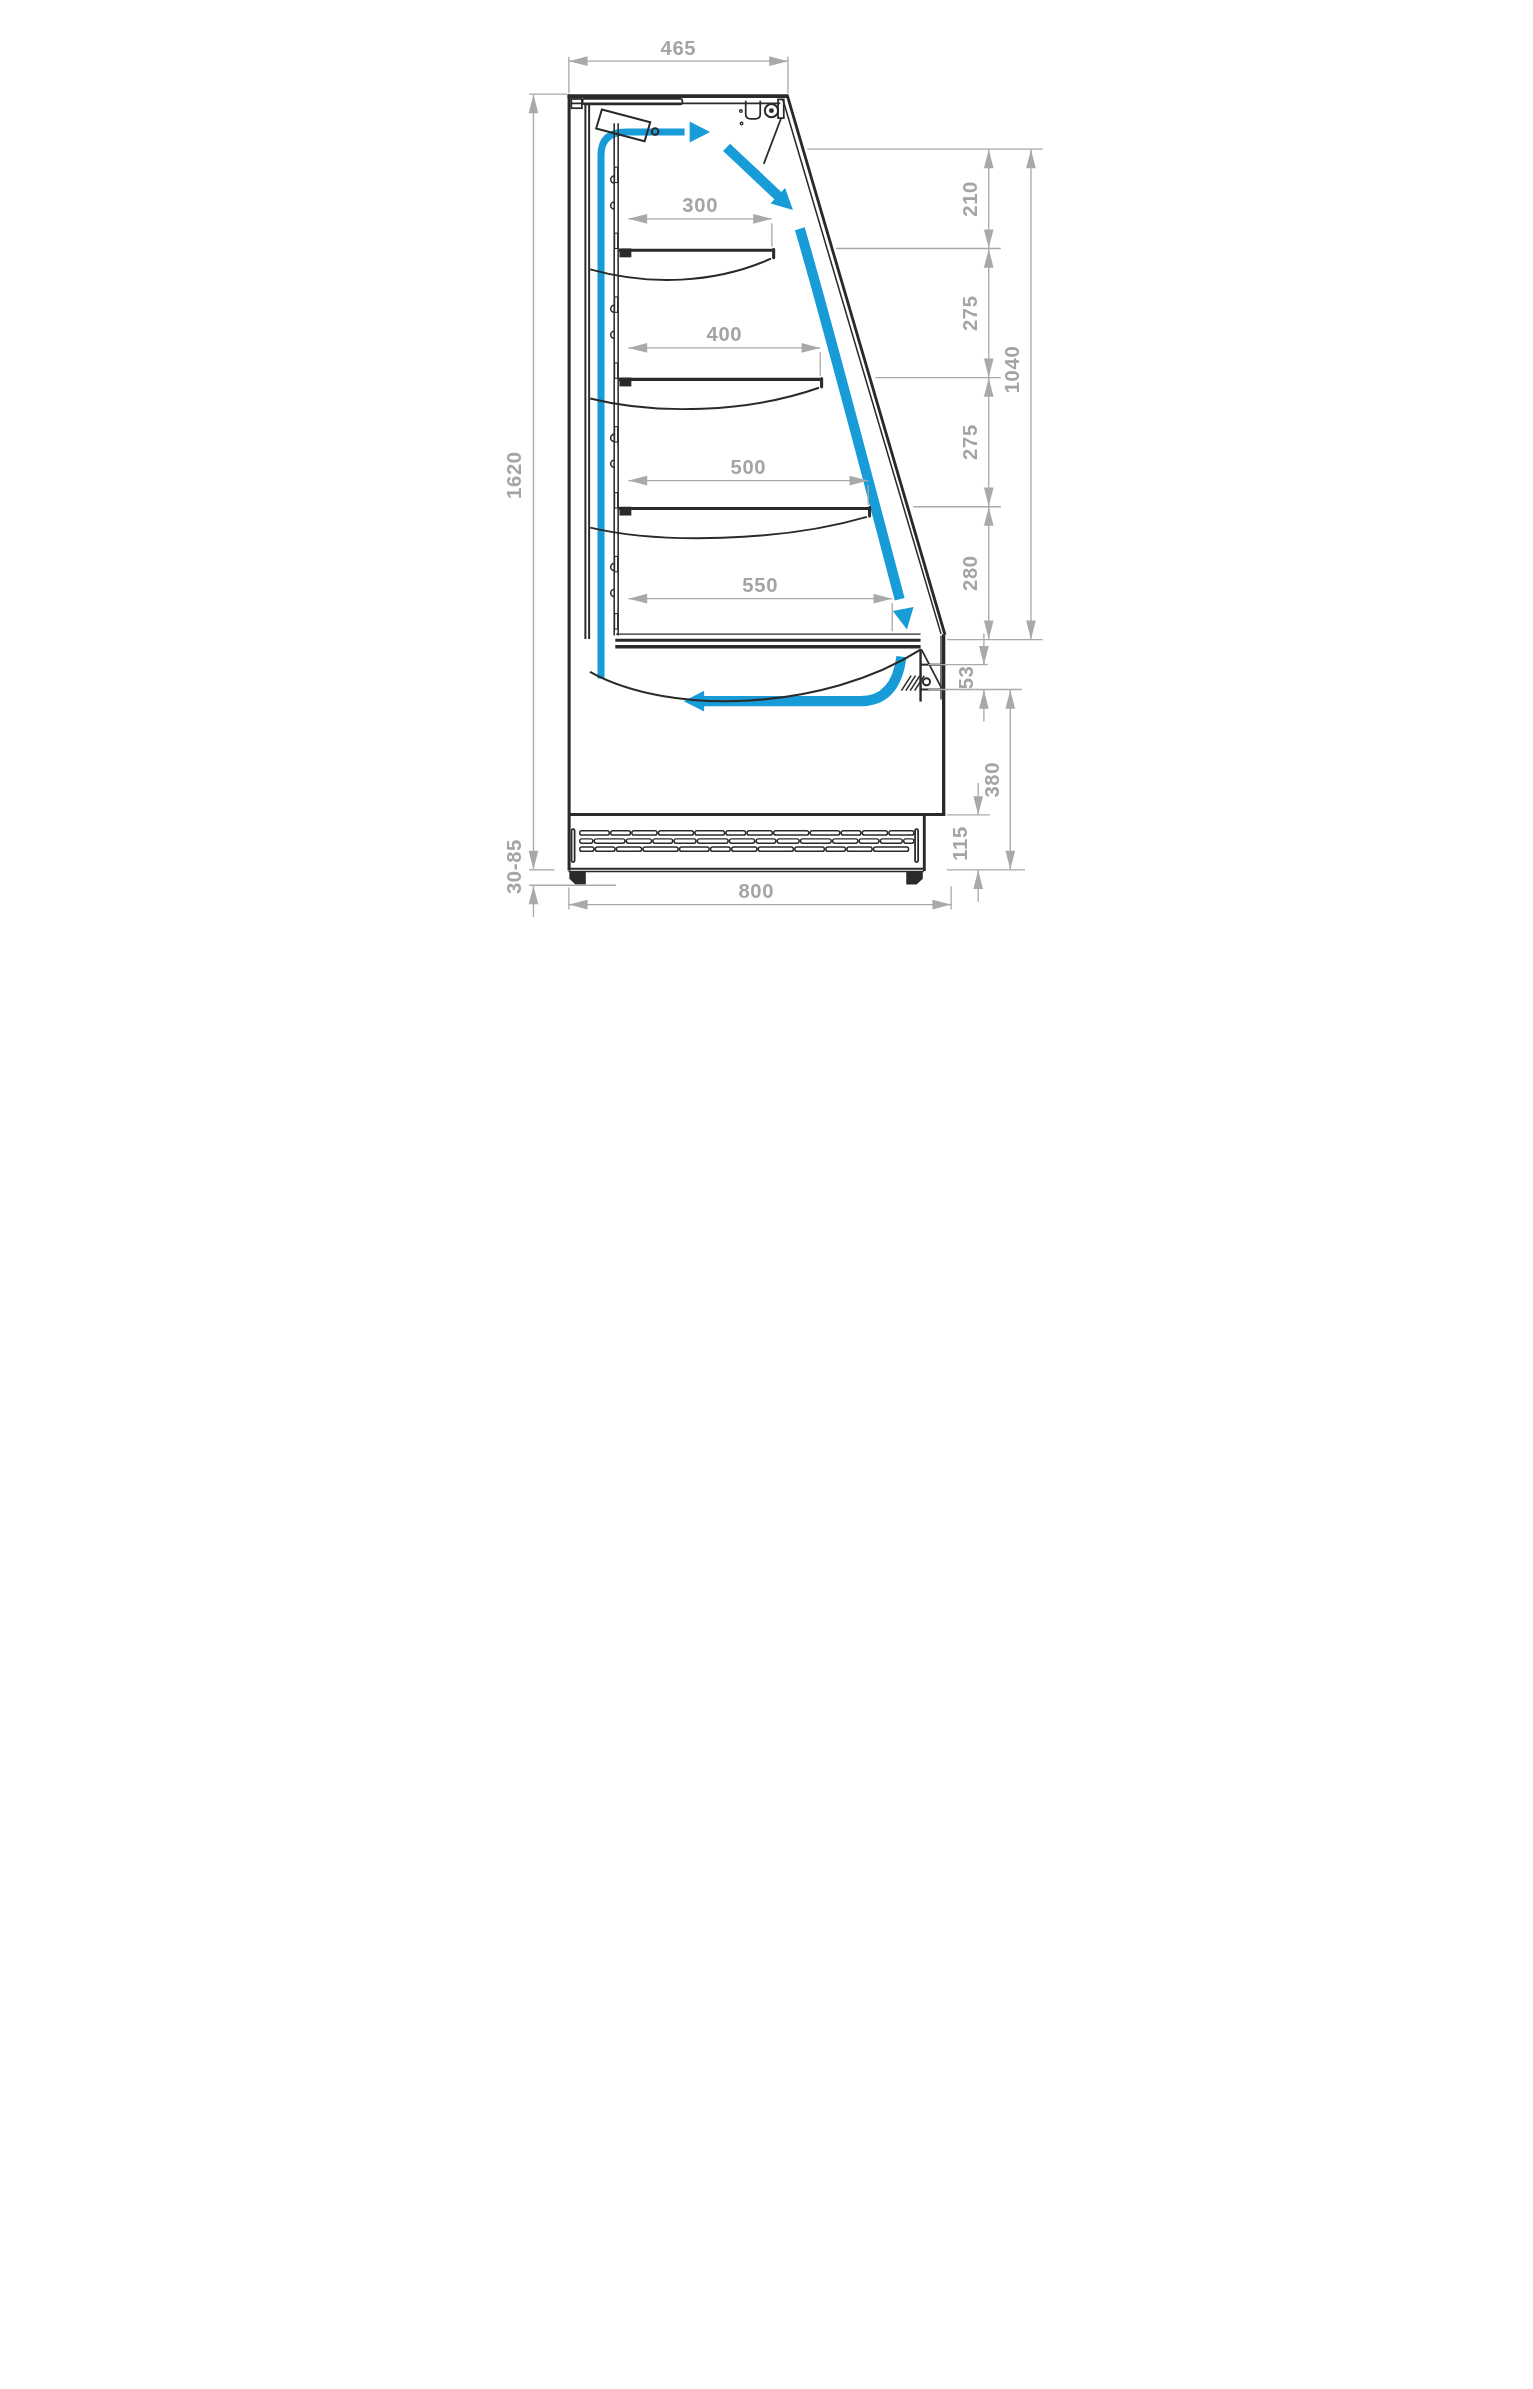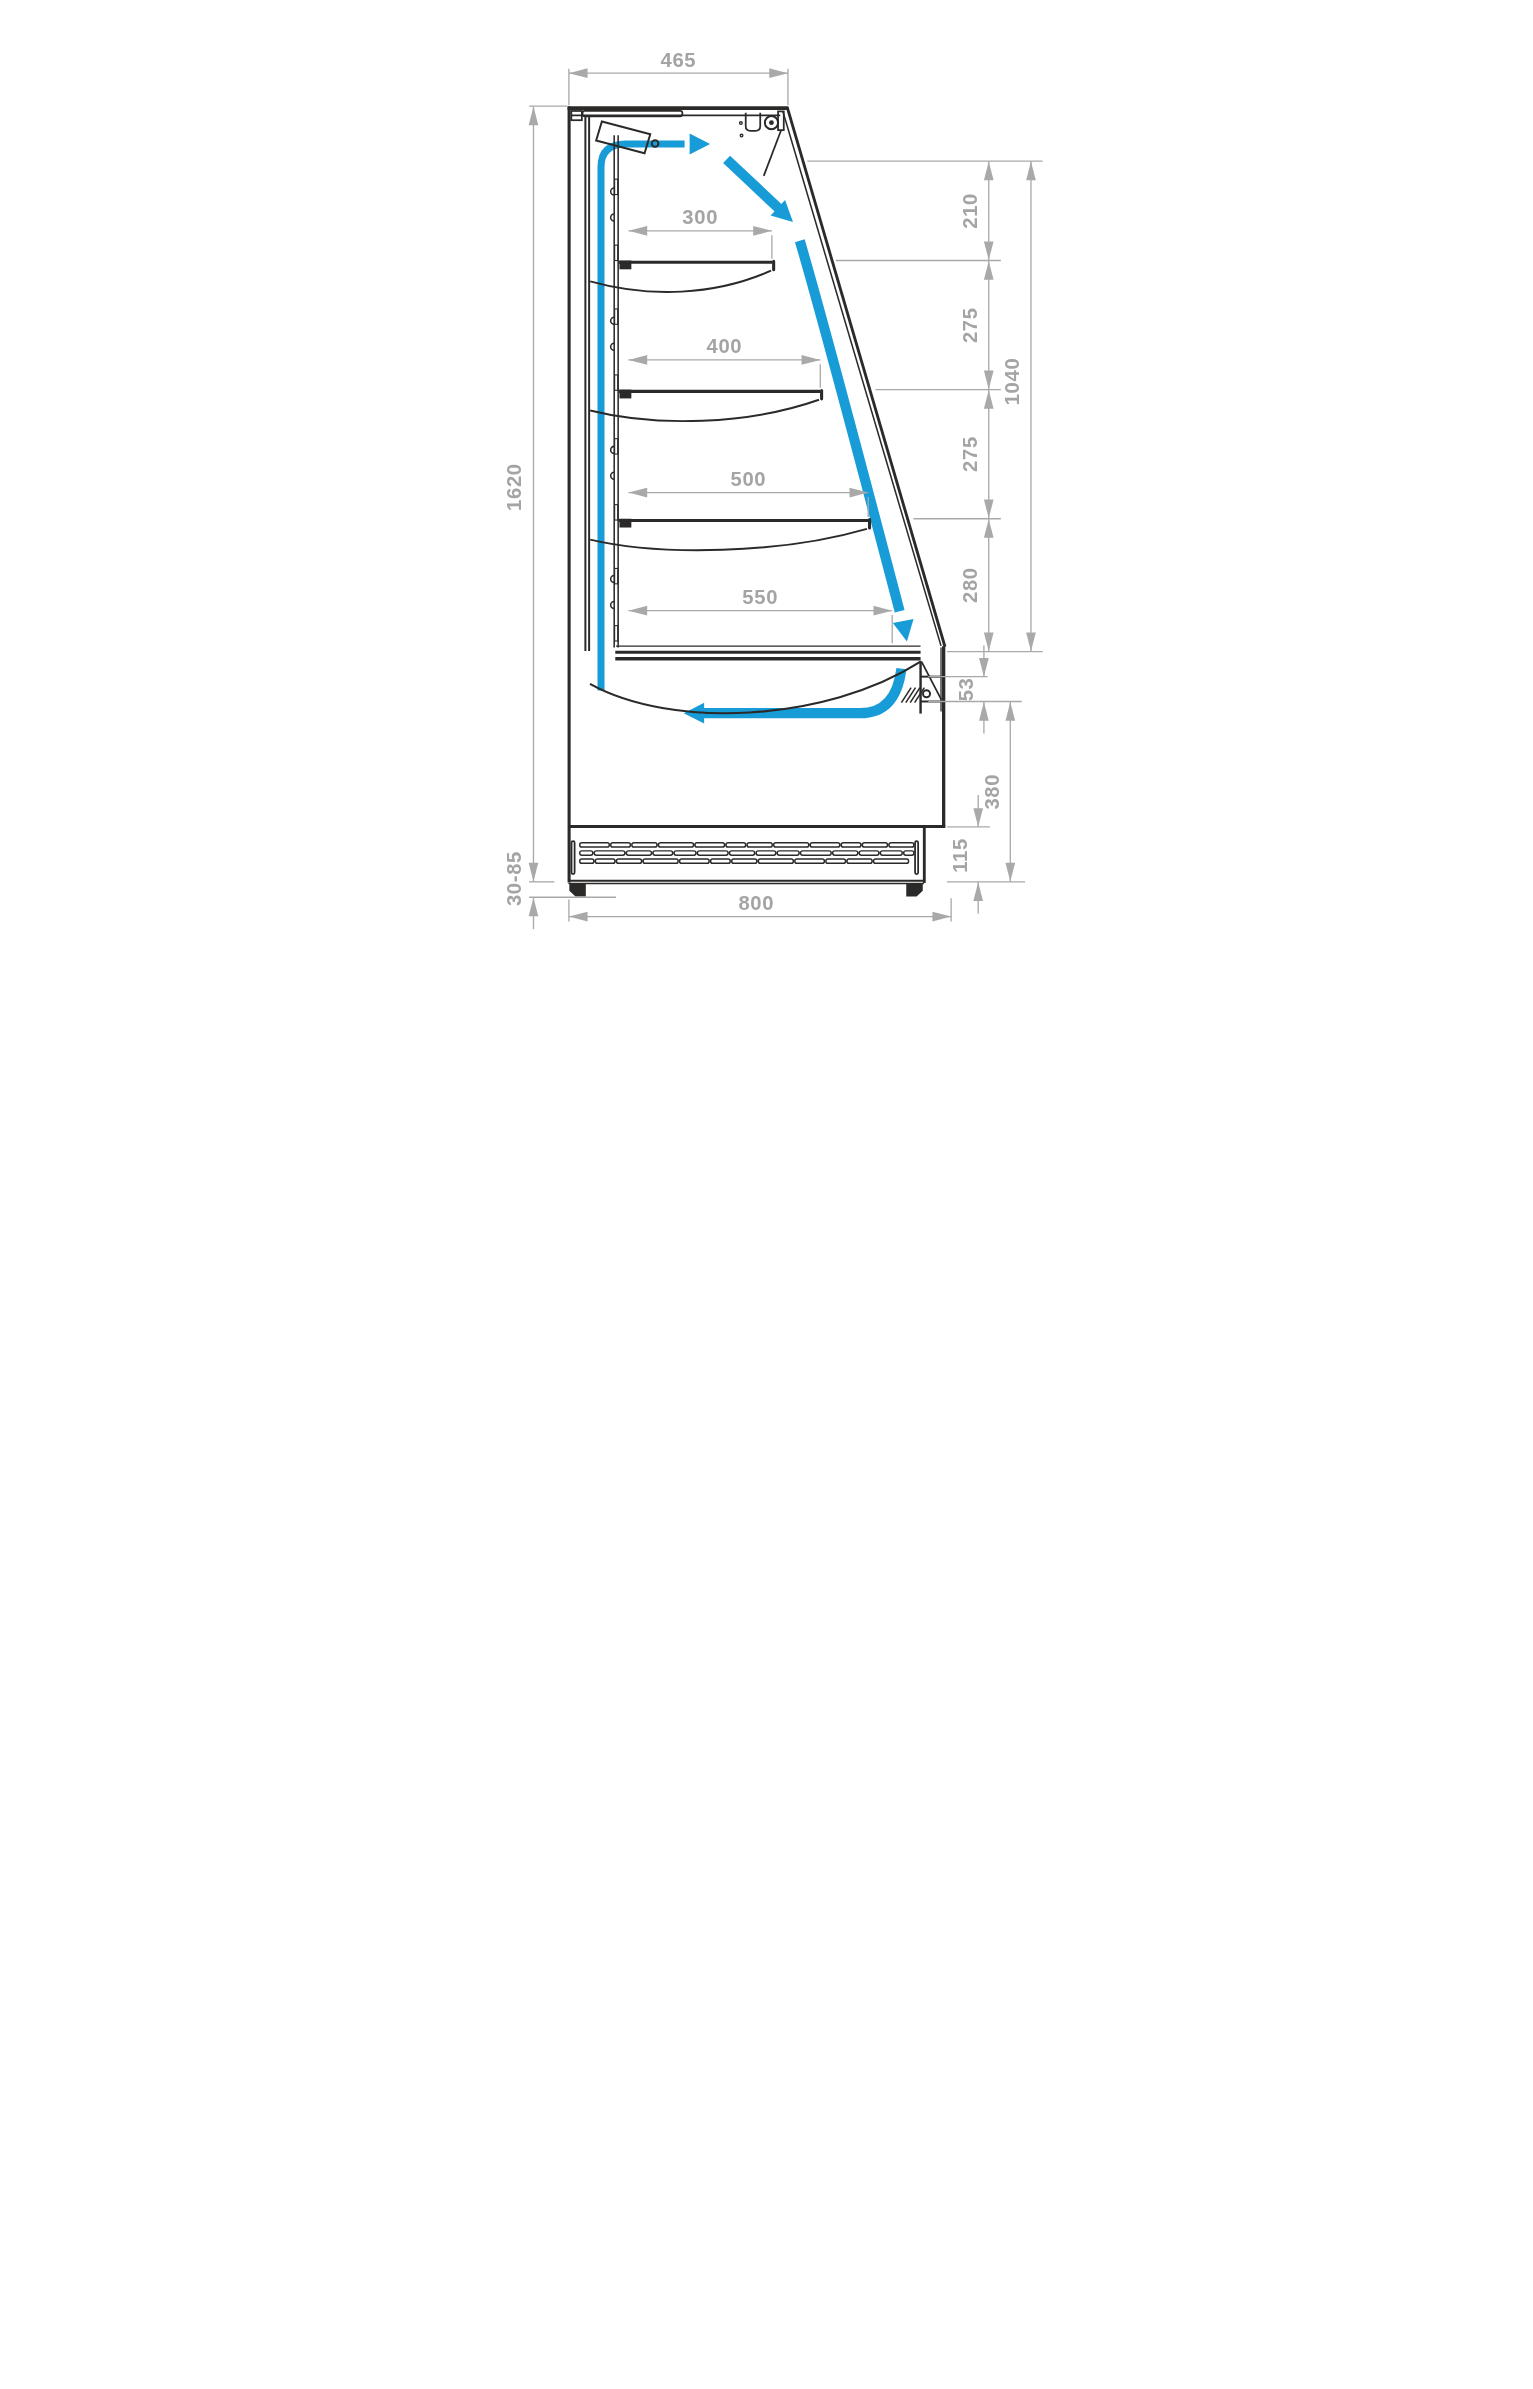--- a/index.html
+++ b/index.html
@@ -1,16 +1,16 @@
 <!DOCTYPE html>
 <html style="font-size:8.9px"><head>
 <meta charset="utf-8">
 <style>
   html,body{margin:0;padding:0;background:#ffffff;}
-  .stage{width:100%;max-width:609px;margin:12px auto;}
+  .stage{width:100%;max-width:609px;margin:0 auto;}
   svg{display:block;width:100%;height:auto;background:#ffffff;}
   .blk{stroke:#2b2a29;fill:none;}
   .blkf{fill:#2b2a29;stroke:none;}
   .dim{stroke:#a9a9a9;fill:none;stroke-width:6;}
   .dimf{fill:#a9a9a9;stroke:none;}
   text.dimtxt{
     font-family:"Liberation Sans","DejaVu Sans",sans-serif;
     font-weight:bold;
     font-size:92px;
     letter-spacing:3px;

